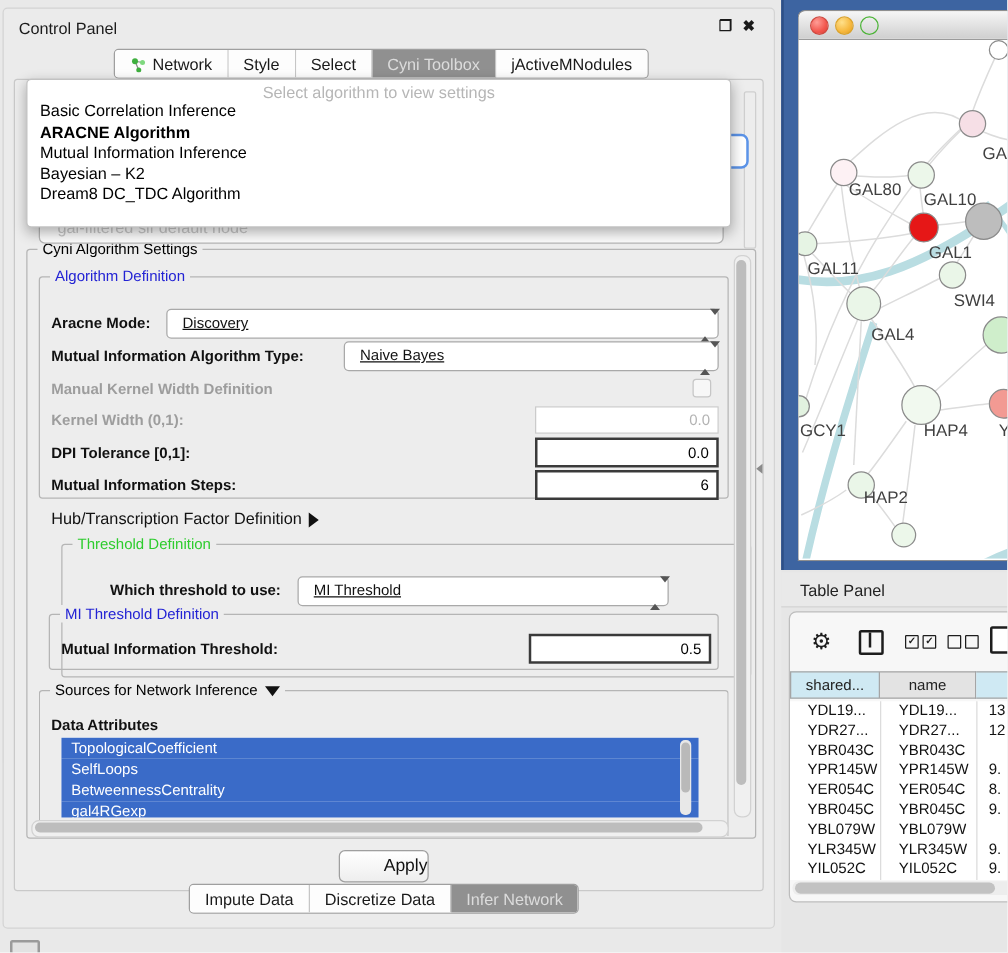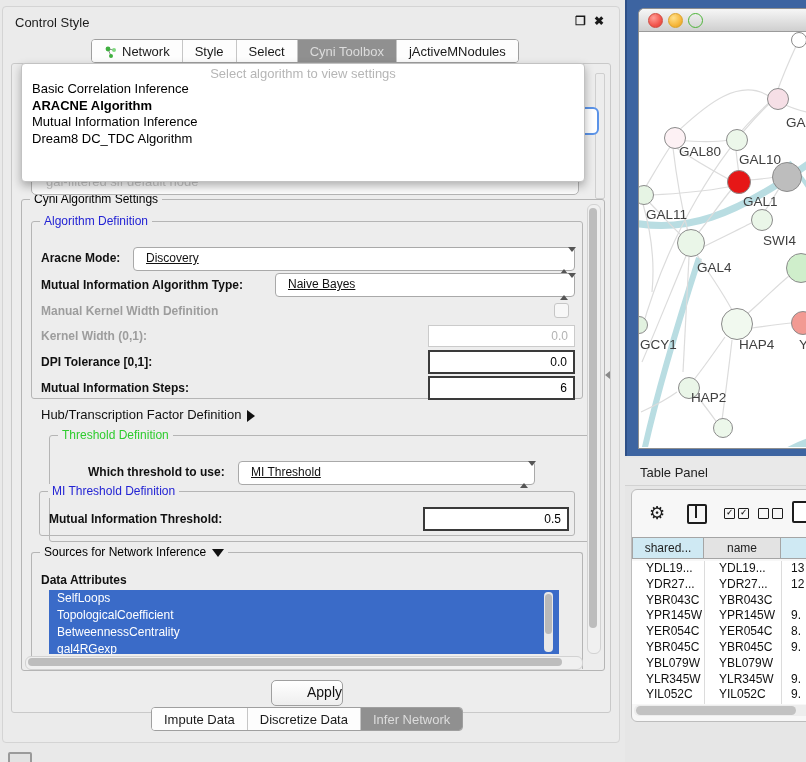--- a/index.html
+++ b/index.html
@@ -125,21 +125,21 @@
   .corner-ic{position:absolute;left:8px;top:752px;width:20px;height:14px;border:2px solid #9a9a9a;
              border-radius:2px;background:#e2e2e2;}
   svg{display:block;}
 </style>
 </head>
 <body>
 
 <div class="stage">
 
   <div class="cp">
-    <div class="cp-title">Control Style</div>
+    <div class="cp-title">Control Panel</div>
     <div class="win-ic" style="left:572px;">❐</div>
     <div class="win-ic" style="left:591px;">✖</div>
 
     <div class="segbar" style="left:88px;top:32px;" id="top-tabs">
         <div class="seg">
           <svg width="13" height="13">
             <line x1="4" y1="4" x2="10" y2="5" stroke="#888"></line>
             <line x1="4" y1="4" x2="7" y2="11" stroke="#888"></line>
             <circle cx="4" cy="4" r="2.4" fill="#3faf3f"></circle>
             <circle cx="10" cy="5" r="2" fill="#7fd87f"></circle>
@@ -168,20 +168,21 @@
       <div class="ghost-text">gal-filtered sif default node</div>
     </div>
     <div class="focus-spin"></div>
 
     <div class="popup">
       <div class="popup-ph">Select algorithm to view settings</div>
       <div class="popup-items" id="popup-items">
           <div class="pitem">Basic Correlation Inference</div>
           <div class="pitem bold">ARACNE Algorithm</div>
           <div class="pitem">Mutual Information Inference</div>
+          <div class="pitem">Bayesian – K2</div>
           <div class="pitem">Dream8 DC_TDC Algorithm</div>
         </div>
     </div>
 
     <div class="group" style="left:18px;top:192px;width:582px;height:470px;">
       <span class="gtitle t-black">Cyni Algorithm Settings</span>
     </div>
 
     <div class="group" style="left:28px;top:214px;width:550px;height:176px;">
       <span class="gtitle t-blue">Algorithm Definition</span>
@@ -236,22 +237,22 @@
     <div class="lbl" style="left:46px;top:505px;">Mutual Information Threshold:</div>
     <div class="field f-on" style="left:420px;top:500px;width:142px;">
       <span class="fv">0.5</span>
     </div>
 
     <div class="group" style="left:28px;top:545px;width:550px;height:116px;border-bottom:none;border-radius:3px 3px 0 0;">
       <span class="gtitle t-black"><span>Sources for Network Inference</span><span class="arrow-d"></span></span>
     </div>
     <div class="lbl" style="left:38px;top:566px;">Data Attributes</div>
     <div class="attr-list" id="attr-list">
+        <div class="attr-item" style="background: rgb(58, 107, 200);">TopologicalCoefficient</div>
         <div class="attr-item" style="background: rgb(58, 107, 200);">SelfLoops</div>
-        <div class="attr-item" style="background: rgb(58, 107, 200);">TopologicalCoefficient</div>
         <div class="attr-item" style="background: rgb(58, 107, 200);">BetweennessCentrality</div>
         <div class="attr-item" style="background: rgb(58, 107, 200);">gal4RGexp</div>
       </div>
     <div class="list-vsb">
         <div class="th"></div>
       </div>
 
     <div class="vscroll">
         <div class="th"></div>
       </div>

